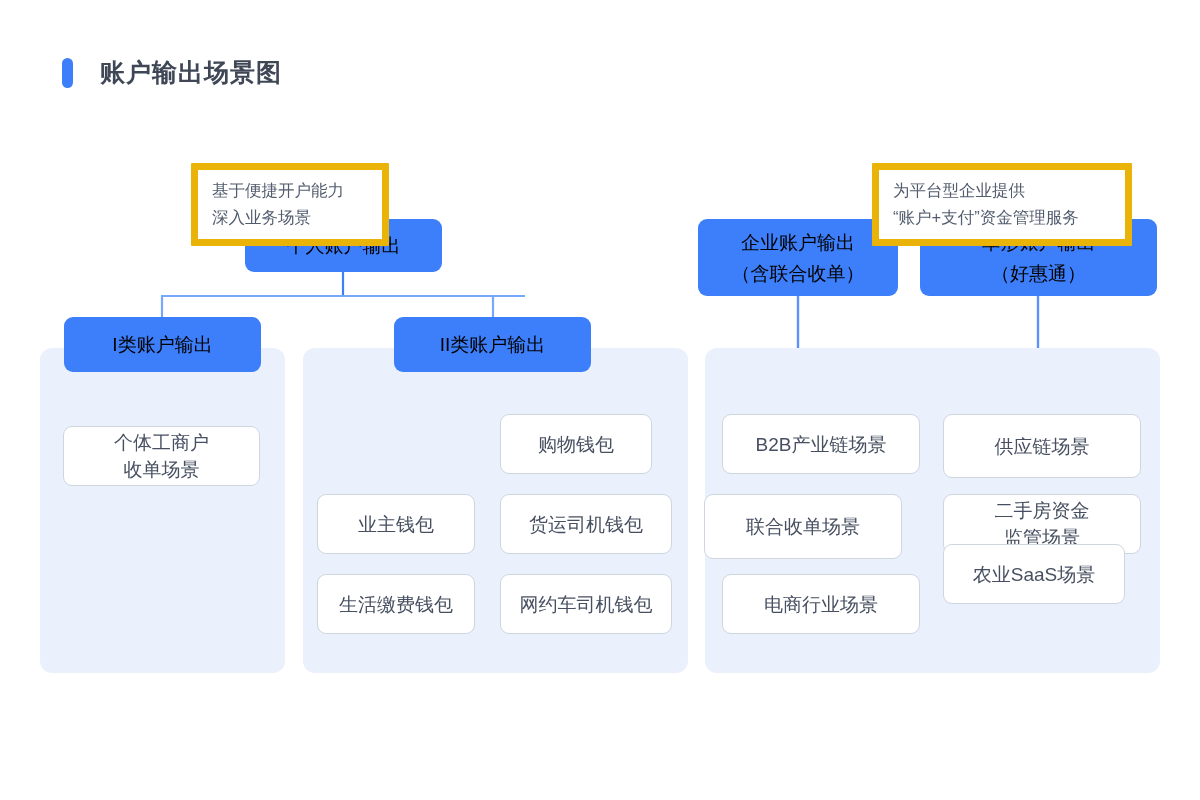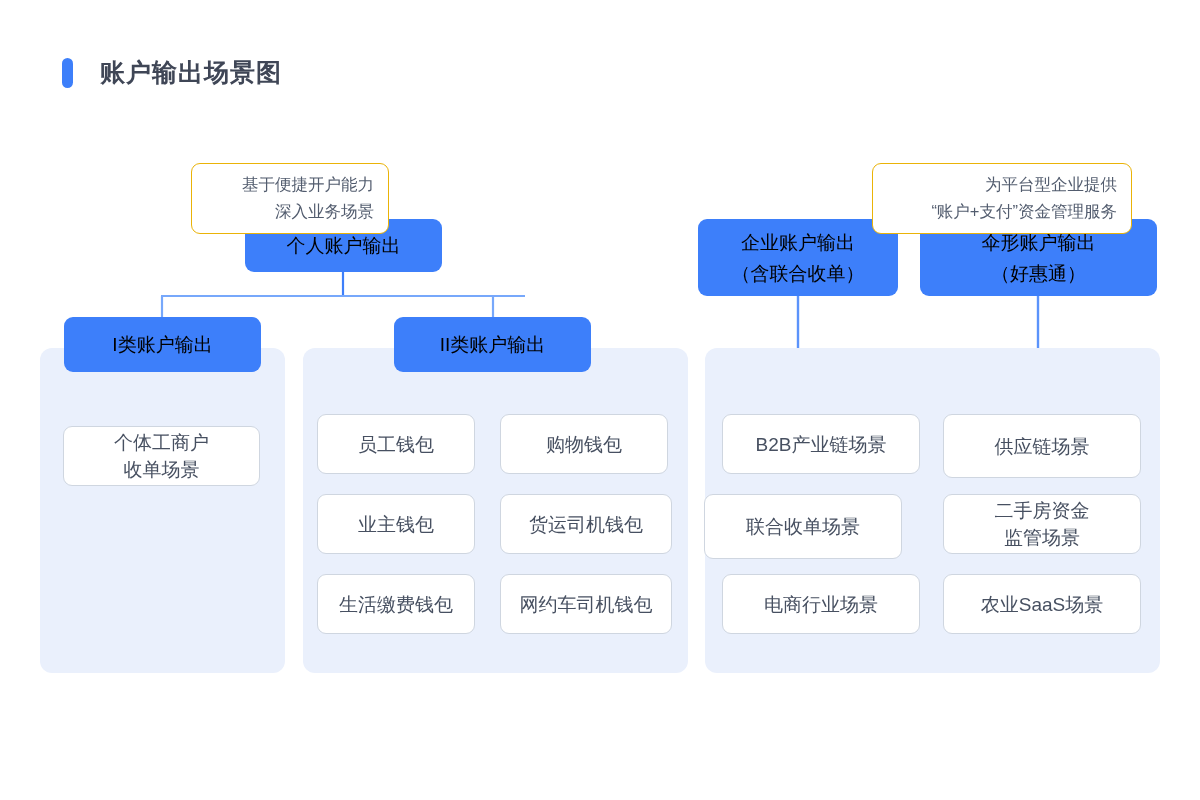--- a/index.html
+++ b/index.html
@@ -23,27 +23,27 @@
     letter-spacing: 1px; white-space: nowrap;
   }
 
   
   .lines { position: absolute; left: 0; top: 0; width: 1200px; height: 800px; }
 
   
   .callout {
     position: absolute;
     background: #ffffff;
-    border: 1px solid #eab308;
-    border-radius: 9px;
+    border: 7px solid #eab308;
+    border-radius: 1px;
     color: #4a5costing; 
     color: #525c6e;
     font-size: 16.5px;
     line-height: 27px;
-    text-align: right;
+    text-align: left;
     padding: 7px 14px 8px;
     z-index: 4;
     white-space: pre-line;
   }
 
   
   .node {
     position: absolute;
     background: #3d7ffa;
     border-radius: 9px;
@@ -124,29 +124,28 @@
 
   <div class="panel" style="left:705px; top:348px; width:455px; height:325px;"></div>
 
   <div class="node sub" style="left:64px; top:317px; width:197px; height:55px;">I类账户输出</div>
 
   <div class="node sub" style="left:394px; top:317px; width:197px; height:55px;">II类账户输出</div>
 
   <div class="chip" style="left:63px; top:414px; width:197px; height:60px;margin-top:12px;">个体工商户
 收单场景</div>
 
-  <div class="chip" style="left:317px; top:414px; width:158px; height:60px;">员工钱包</div>
-  <div class="chip" style="left:500px; top:414px; width:168px; height:60px;">购物钱包</div>
+  <div class="chip" style="left:500px; top:414px; width:152px; height:60px;">购物钱包</div>
   <div class="chip" style="left:317px; top:494px; width:158px; height:60px;">业主钱包</div>
   <div class="chip" style="left:500px; top:494px; width:172px; height:60px;">货运司机钱包</div>
   <div class="chip" style="left:317px; top:574px; width:158px; height:60px;">生活缴费钱包</div>
   <div class="chip" style="left:500px; top:574px; width:172px; height:60px;">网约车司机钱包</div>
 
   <div class="chip" style="left:722px; top:414px; width:198px; height:60px;">B2B产业链场景</div>
   <div class="chip" style="left:704px; top:494px; width:198px; height:65px;">联合收单场景</div>
   <div class="chip" style="left:722px; top:574px; width:198px; height:60px;">电商行业场景</div>
 
   <div class="chip" style="left:943px; top:414px; width:198px; height:64px;">供应链场景</div>
   <div class="chip" style="left:943px; top:494px; width:198px; height:60px;">二手房资金
 监管场景</div>
-  <div class="chip" style="left:943px; top:574px; width:198px; height:60px;">农业SaaS场景</div>
+  <div class="chip" style="left:943px; top:544px; width:182px; height:60px;">农业SaaS场景</div>
 
 </div>
 
 </body></html>

